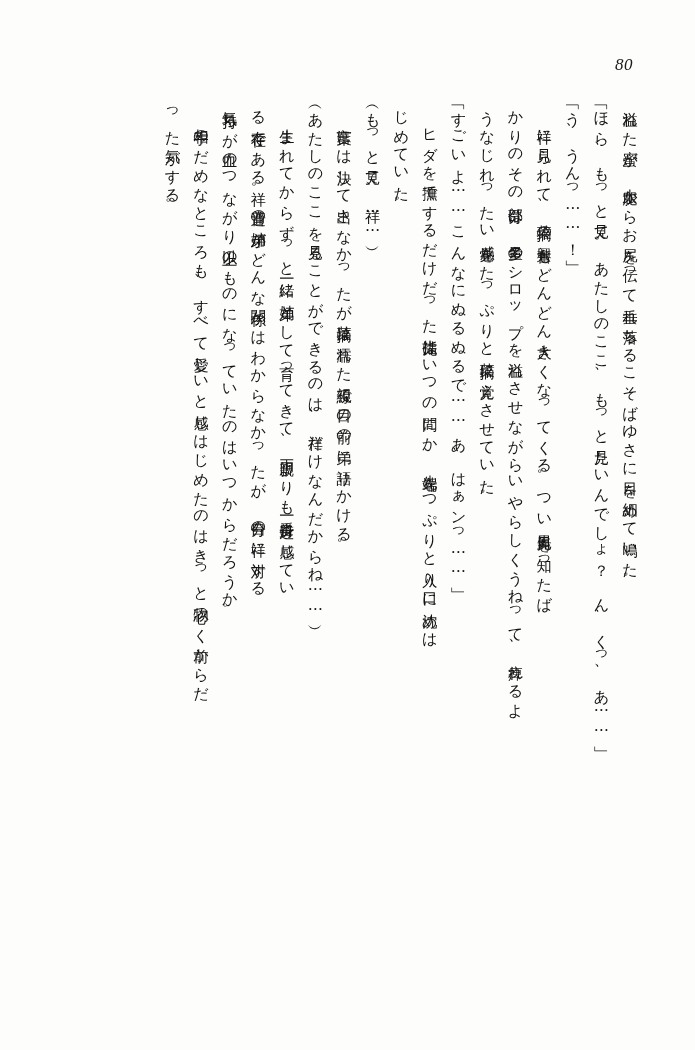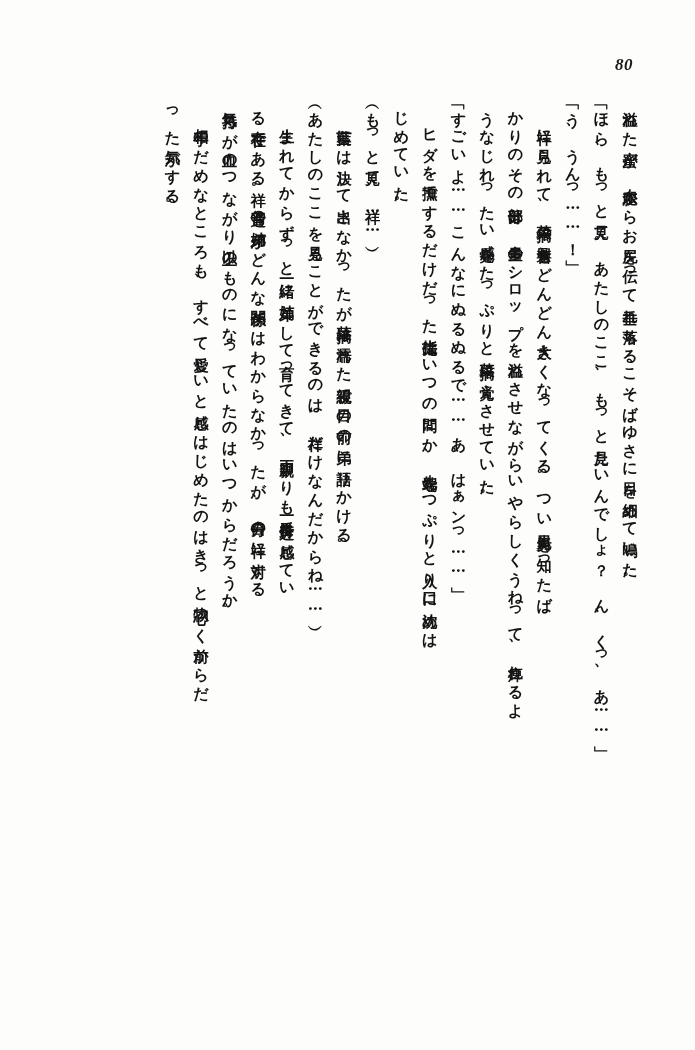--- a/index.html
+++ b/index.html
@@ -15,21 +15,20 @@
     position: relative;
     overflow: hidden;
   }
   #page {
     position: absolute;
     left: 0;
     top: 0;
     width: 695px;
     height: 1050px;
     background: #fdfdfc;
-    font-weight: bold;
   }
   #page-number {
     position: absolute;
     top: 55px;
     right: 62px;
     font-size: 17px;
     font-style: italic;
     font-family: "Liberation Serif", "DejaVu Serif", serif;
     color: #1a1a1a;
     letter-spacing: 0.5px;

